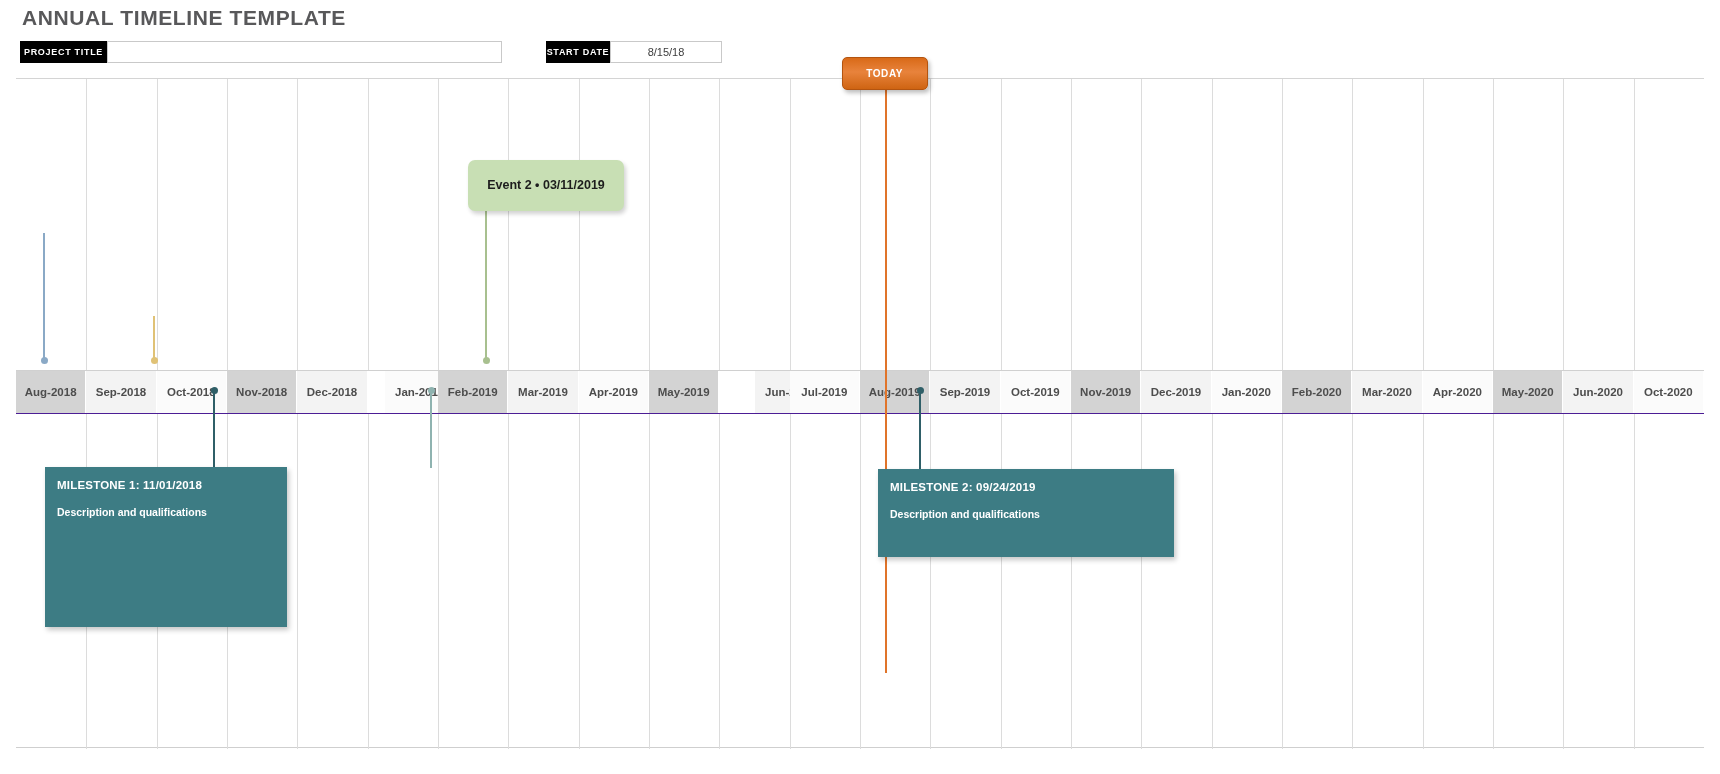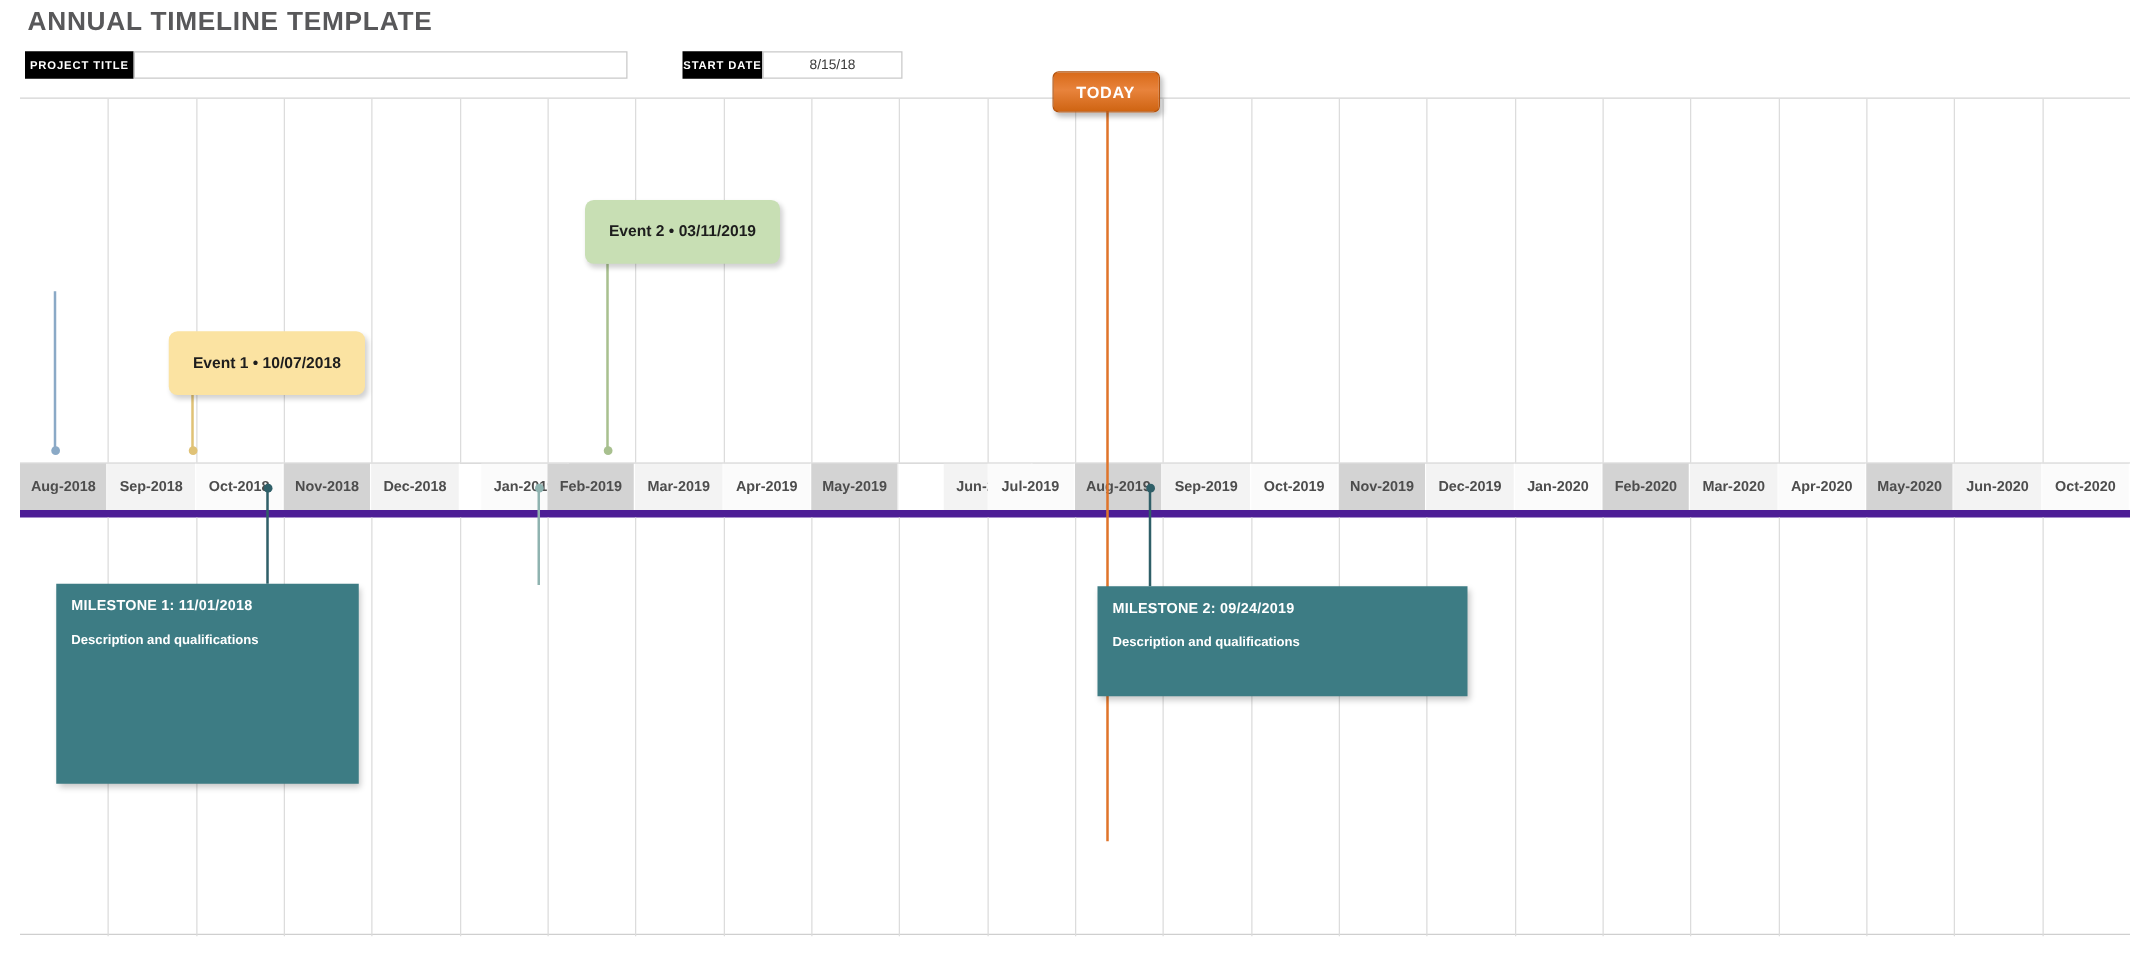--- a/index.html
+++ b/index.html
@@ -72,21 +72,21 @@
     left: 0; top: 0;
     width: 100%;
     height: 291px;
   }
   #month-band {
     position: absolute;
     left: 0; top: 291px;
     width: 100%;
     height: 44px;
     border-top: 1px solid #d0d0d0;
-    border-bottom: 6px solid #4c1d95;
+    border-bottom: 1px solid #4c1d95;
   }
   #lower-band {
     position: absolute;
     left: 0; top: 335px;
     width: 100%;
     height: 335px;
   }
 
   
   .gridline {
@@ -166,21 +166,21 @@
     width: 2px;
     background: #e0742a;
   }
   #today-badge {
     position: absolute;
     display: flex;
     align-items: center;
     justify-content: center;
     border-radius: 5px;
     color: #ffffff;
-    font-size: 13px;
+    font-size: 10px;
     font-weight: bold;
     letter-spacing: 0.6px;
     background: linear-gradient(180deg, #d96a18 0%, #e8833c 45%, #cf6412 100%);
     border: 1px solid #b35410;
     box-shadow: 2px 3px 4px rgba(0,0,0,0.25);
   }
 </style>
 </head>
 <body>
 
@@ -273,21 +273,20 @@
       </div>
   </div>
 
   <div id="today-line" style="left: 884.617px; top: 88px; height: 585px;"></div>
   <div id="today-badge" style="width: 86px; height: 33px; left: 841.617px; top: 57px;">TODAY</div>
 
 <div class="connector" style="left: 43px; top: 233px; height: 127px; background: rgb(138, 169, 198);"></div>
     <div class="connector-dot" style="left: 40.5px; top: 357px; background: rgb(138, 169, 198);"></div>
     <div class="connector" style="left: 153px; top: 316px; height: 44px; background: rgb(224, 194, 118);"></div>
     <div class="connector-dot" style="left: 150.5px; top: 357px; background: rgb(224, 194, 118);"></div>
-    <div class="event-box" style="left: 135px; top: 265px; width: 157px; height: 51px; background: rgb(251, 227, 162);">Event 1 • 10/07/2018</div>
     <div class="connector" style="left: 485px; top: 211px; height: 149px; background: rgb(168, 192, 143);"></div>
     <div class="connector-dot" style="left: 482.5px; top: 357px; background: rgb(168, 192, 143);"></div>
     <div class="event-box" style="left: 468px; top: 160px; width: 156px; height: 51px; background: rgb(200, 223, 180);">Event 2 • 03/11/2019</div>
     <div class="connector" style="left: 213px; top: 390px; height: 77px; background: rgb(47, 95, 104);"></div>
     <div class="connector-dot" style="left: 210.5px; top: 387px; background: rgb(47, 95, 104);"></div>
     <div class="milestone-box" style="left: 45px; top: 467px; width: 242px; height: 160px; background: rgb(61, 124, 132);">
       <div class="milestone-title">MILESTONE 1: 11/01/2018</div>
       <div class="milestone-desc">Description and qualifications</div>
     </div>
     <div class="connector" style="left: 430px; top: 390px; height: 78px; background: rgb(143, 179, 176);"></div>

